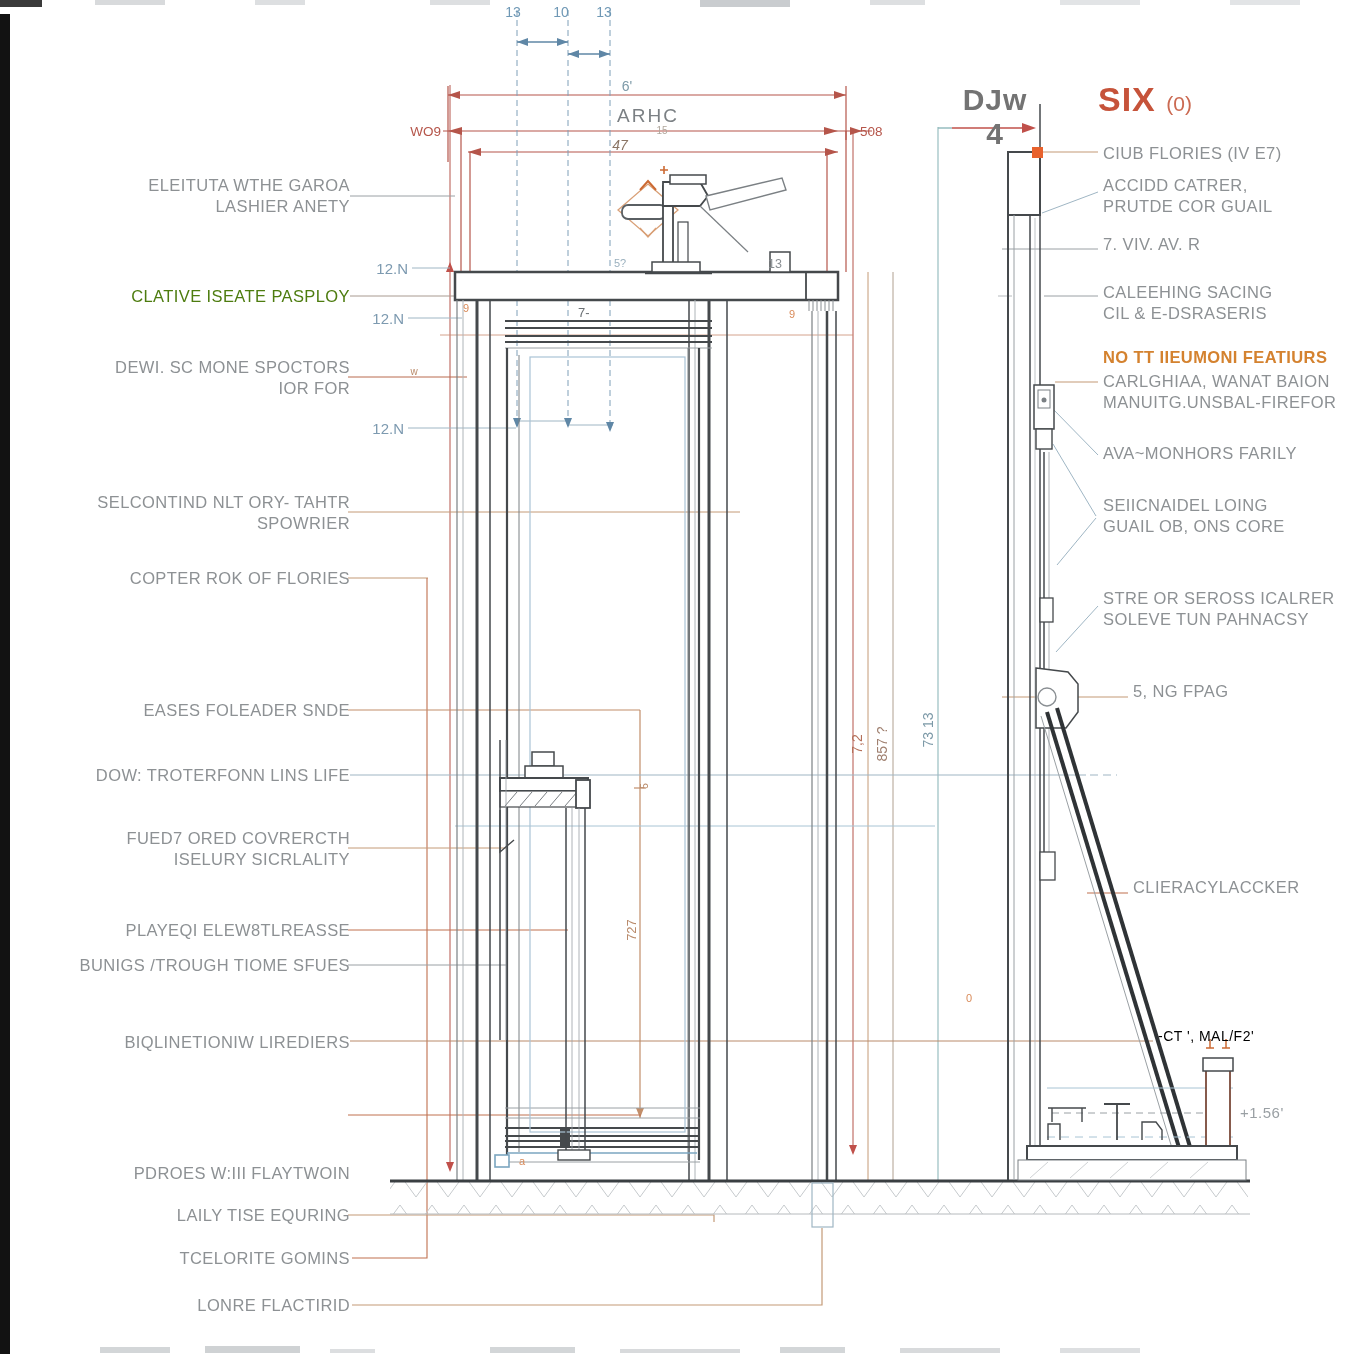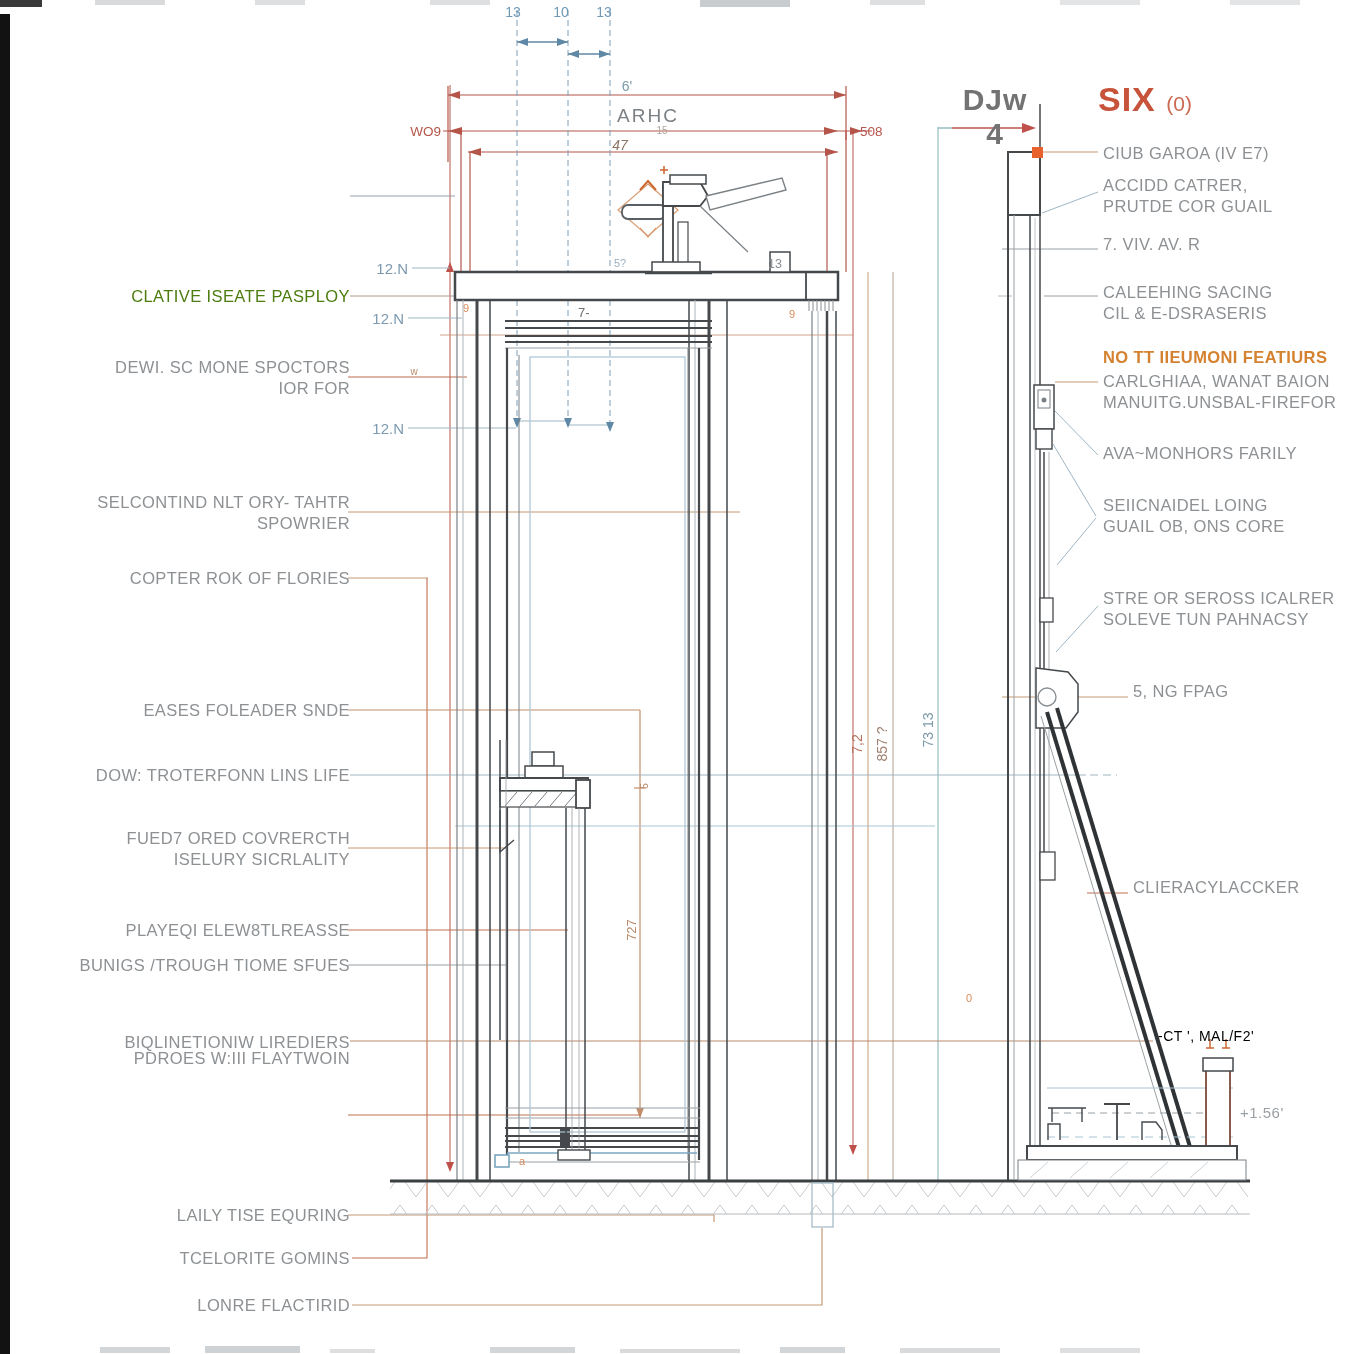--- a/index.html
+++ b/index.html
@@ -322,39 +322,41 @@
     <text transform="rotate(-90 887 744)" x="887" y="744" font-size="14" fill="#a08070" text-anchor="middle">857 ?</text>
     <text transform="rotate(-90 933 730)" x="933" y="730" font-size="14" fill="#7d9aa8" text-anchor="middle">73 13</text>
     <text transform="rotate(-90 636 930)" x="636" y="930" font-size="13" fill="#b98a6a" text-anchor="middle">727</text>
     <text transform="rotate(-90 648 786)" x="648" y="786" font-size="10" fill="#b98a6a" text-anchor="middle">5</text>
   </g>
 </svg>
 
 <div class="title-left">DJw 4</div>
 <div class="title-right"><span>SIX</span> <span class="sub">(0)</span></div>
 
+<div class="lbl left" style="top:175px">ELEITUTA WTHE GAROA
+LASHIER ANETY</div>
 <div class="lbl left warm" style="top:286px">CLATIVE ISEATE PASPLOY</div>
 <div class="lbl left" style="top:357px">DEWI. SC MONE SPOCTORS
 IOR FOR</div>
 <div class="lbl left" style="top:492px">SELCONTIND NLT ORY- TAHTR
 SPOWRIER</div>
 <div class="lbl left" style="top:568px">COPTER ROK OF FLORIES</div>
 <div class="lbl left" style="top:700px">EASES FOLEADER SNDE</div>
 <div class="lbl left" style="top:765px">DOW: TROTERFONN LINS LIFE</div>
 <div class="lbl left" style="top:828px">FUED7 ORED COVRERCTH
 ISELURY SICRLALITY</div>
 <div class="lbl left" style="top:920px">PLAYEQI ELEW8TLREASSE</div>
 <div class="lbl left" style="top:955px">BUNIGS /TROUGH TIOME SFUES</div>
 <div class="lbl left" style="top:1032px">BIQLINETIONIW LIREDIERS</div>
-<div class="lbl left" style="top:1048px">PDROES W:III FLAYTWOIN</div>
+<div class="lbl left" style="top:1163px">PDROES W:III FLAYTWOIN</div>
 <div class="lbl left" style="top:1205px">LAILY TISE EQURING</div>
 <div class="lbl left" style="top:1248px">TCELORITE GOMINS</div>
 <div class="lbl left" style="top:1295px">LONRE FLACTIRID</div>
 
-<div class="lbl right" style="top:143px">CIUB GAROA (IV E7)</div>
+<div class="lbl right" style="top:143px">CIUB FLORIES (IV E7)</div>
 <div class="lbl right" style="top:175px">ACCIDD CATRER,
 PRUTDE COR GUAIL</div>
 <div class="lbl right" style="top:234px">7. VIV. AV. R</div>
 <div class="lbl right" style="top:282px">CALEEHING SACING
 CIL &amp; E-DSRASERIS</div>
 <div class="note-header">NO TT IIEUMONI FEATIURS</div>
 <div class="lbl right" style="top:371px">CARLGHIAA, WANAT BAION
 MANUITG.UNSBAL-FIREFOR</div>
 <div class="lbl right" style="top:443px">AVA~MONHORS FARILY</div>
 <div class="lbl right" style="top:495px">SEIICNAIDEL LOING

